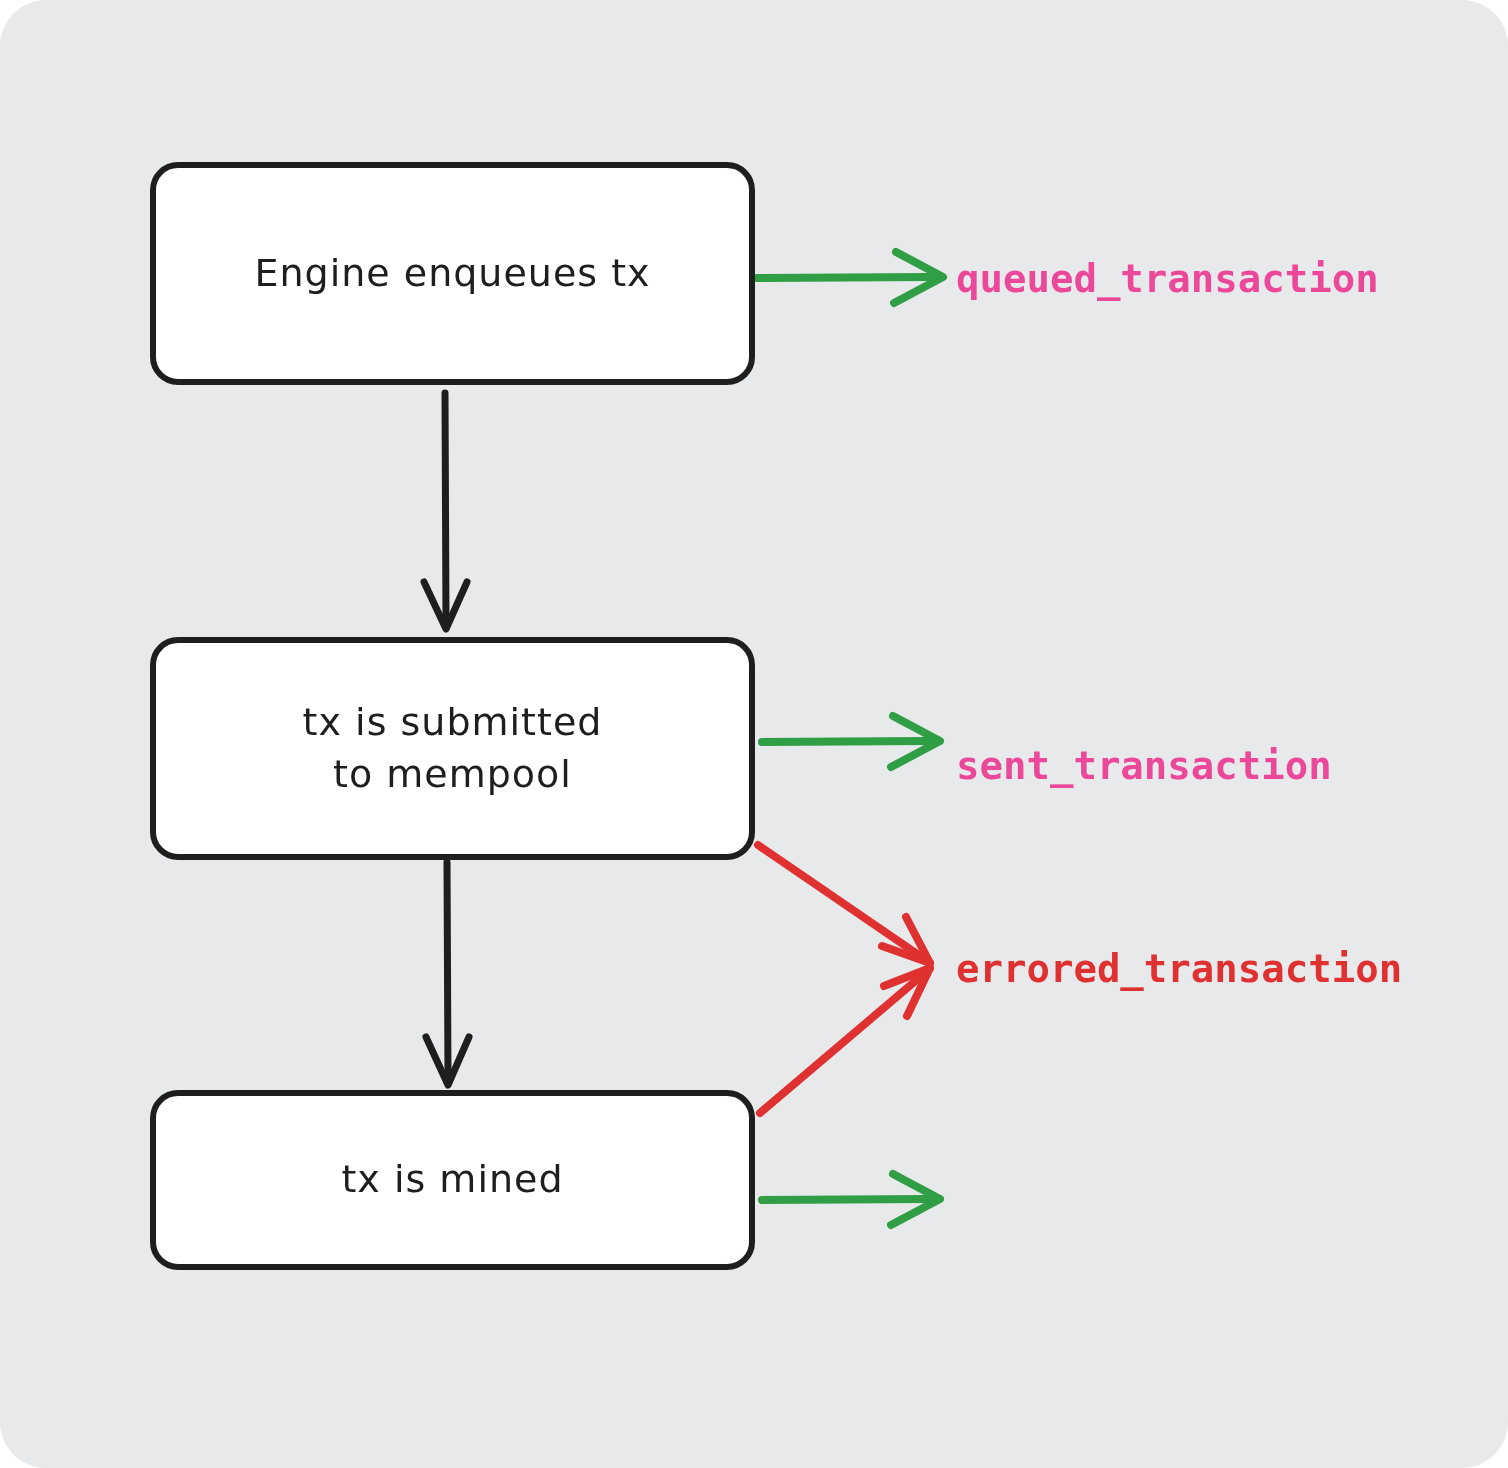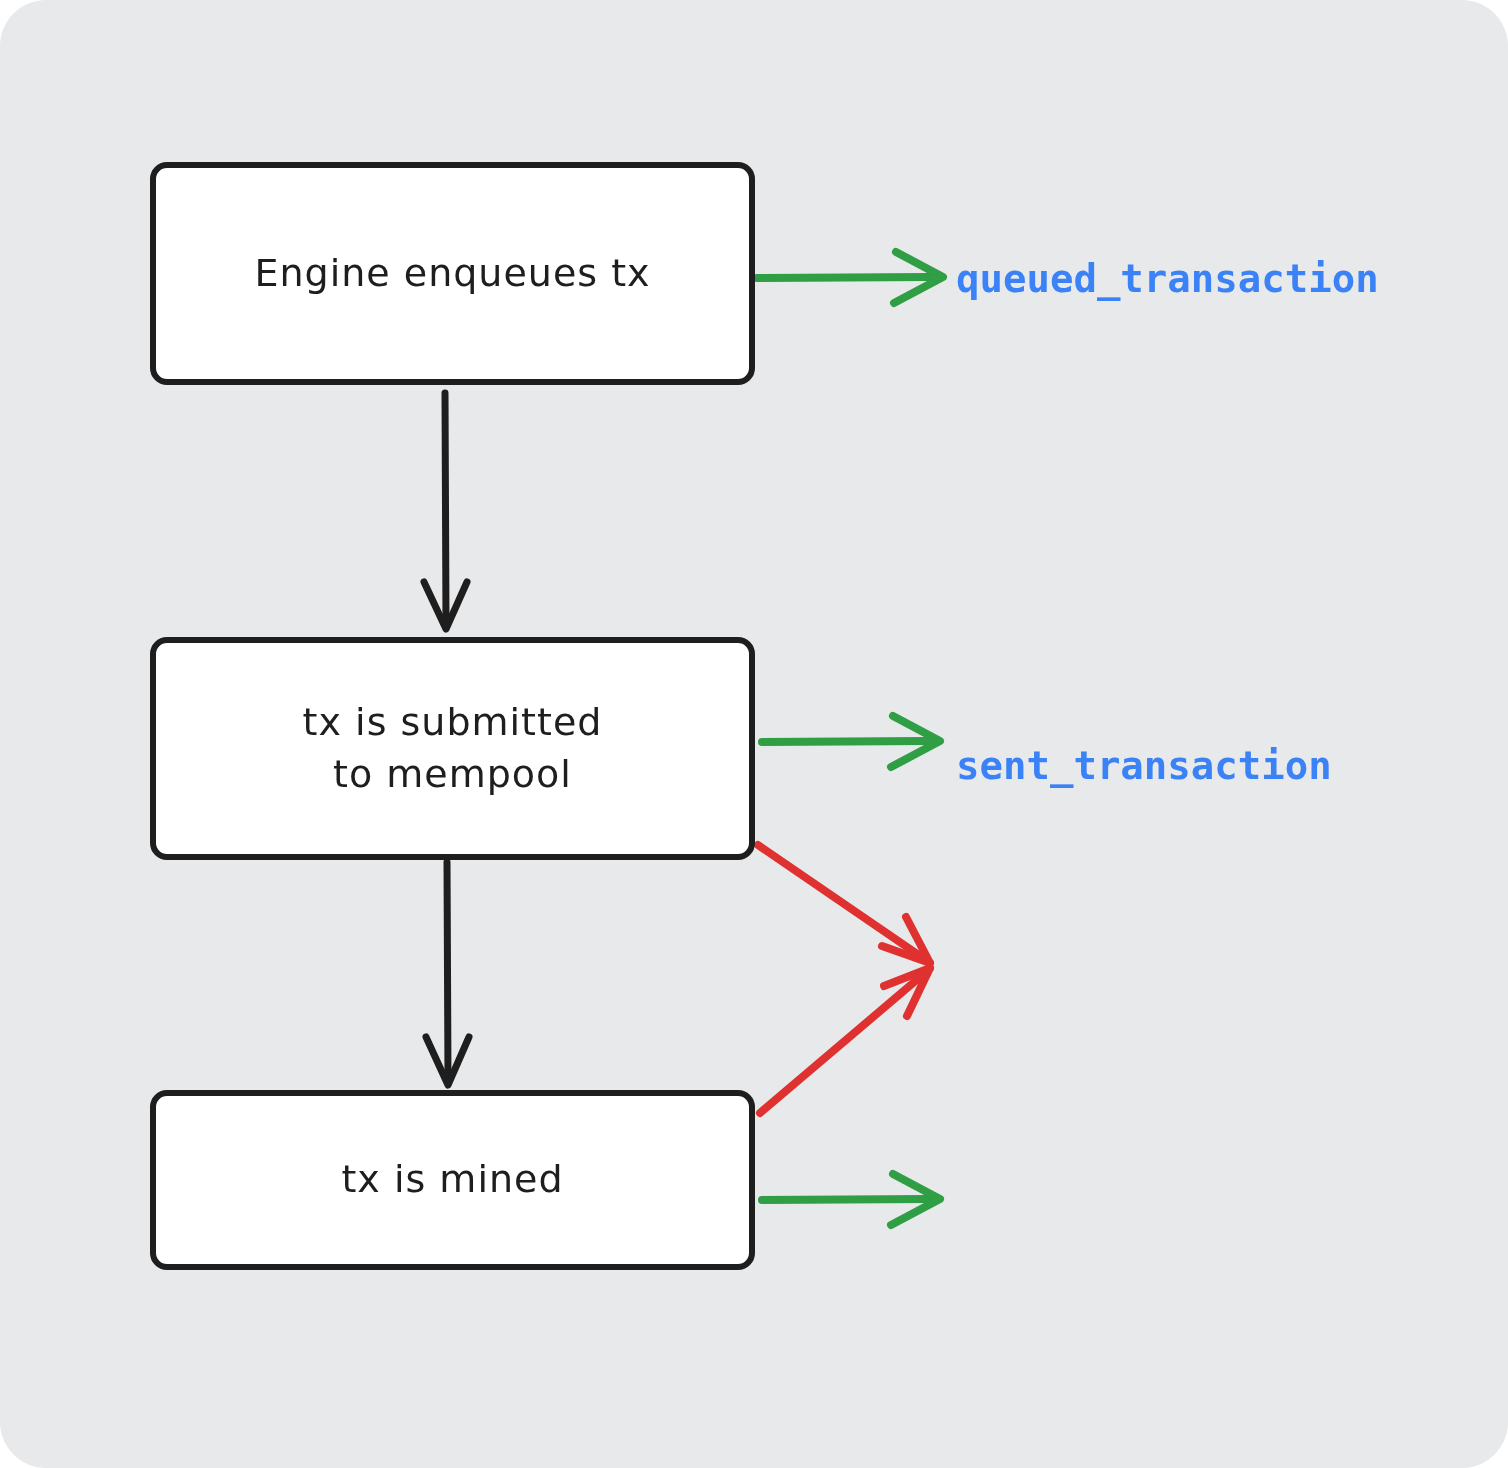--- a/index.html
+++ b/index.html
@@ -30,21 +30,21 @@
     height: 1468px;
     pointer-events: none;
   }
   .node {
     position: absolute;
     left: 150px;
     width: 605px;
     height: 223px;
     background: #ffffff;
     border: 6px solid #1e1e1e;
-    border-radius: 17px;
+    border-radius: 28px;
     box-sizing: border-box;
     display: flex;
     align-items: center;
     justify-content: center;
     text-align: center;
   }
   .node-label {
     font-family: "DejaVu Sans", "Liberation Sans", sans-serif;
     font-size: 38px;
     line-height: 1.35;
@@ -59,21 +59,21 @@
   .event-label {
     position: absolute;
     left: 956px;
     font-family: "DejaVu Sans Mono", "Liberation Mono", monospace;
     font-size: 39px;
     font-weight: bold;
     letter-spacing: 0px;
     white-space: nowrap;
     transform: translateY(-50%);
   }
-  .event-green { color: #3b82f6; }
+  .event-green { color: #ec4899; }
   .event-red   { color: #e03131; }
 
   #label-queued  { top: 278px; }
   #label-sent    { top: 741px; margin-top: 24px; }
   #label-errored { top: 968px; }
   #label-mined   { top: 1200px; }
 
   .stroke-black { stroke: #1e1e1e; }
   .stroke-green { stroke: #2f9e44; }
   .stroke-red   { stroke: #e03131; }
@@ -137,13 +137,14 @@
     <div class="node-label">tx is submitted
 to mempool</div>
   </div>
 
   <div class="node" id="node-mined">
     <div class="node-label">tx is mined</div>
   </div>
 
   <div class="event-label event-green" id="label-queued">queued_transaction</div>
   <div class="event-label event-green" id="label-sent">sent_transaction</div>
+  <div class="event-label event-red" id="label-errored">errored_transaction</div>
 </div>
 
 </body></html>

